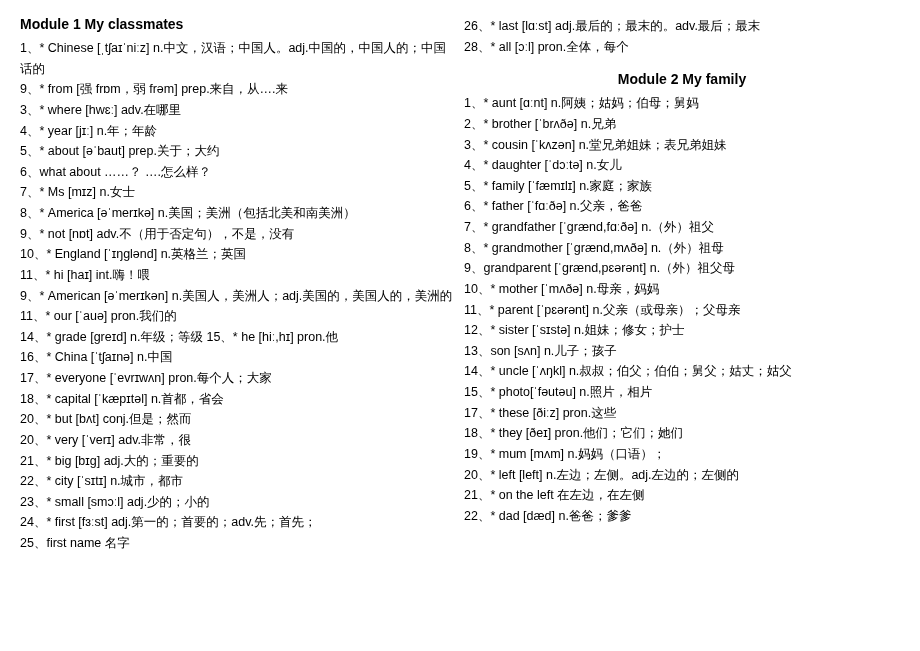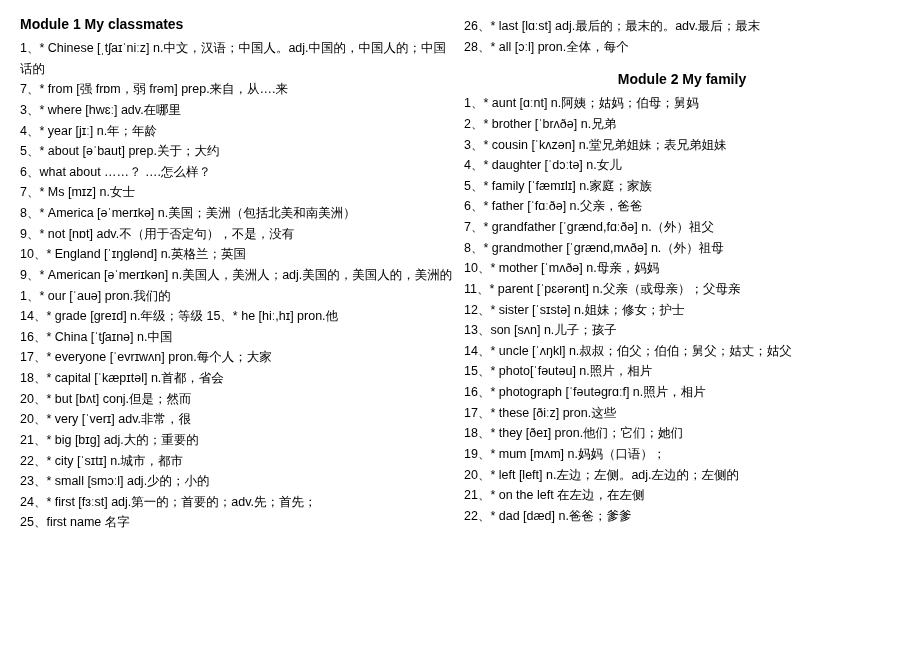--- a/index.html
+++ b/index.html
@@ -46,31 +46,32 @@
   </style>
 </head>
 <body>
 
 <div class="columns-wrapper">
 
   <div class="column">
     <div class="module-title">Module 1  My classmates</div>
     <ul class="vocab-list">
     <li>1、* Chinese [ˌtʃaɪˈniːz] n.中文，汉语；中国人。adj.中国的，中国人的；中国话的</li>
-        <li>7、* from [强 frɒm，弱 frəm] prep.来自，从….来</li>
+        <li>9、* from [强 frɒm，弱 frəm] prep.来自，从….来</li>
         <li>3、* where [hwɛː] adv.在哪里</li>
         <li>4、* year [jɪː] n.年；年龄</li>
         <li>5、* about [əˈbaut] prep.关于；大约</li>
         <li>6、what about ……？  ….怎么样？</li>
         <li>7、* Ms [mɪz] n.女士</li>
         <li>8、* America [əˈmerɪkə] n.美国；美洲（包括北美和南美洲）</li>
         <li>9、* not [nɒt] adv.不（用于否定句），不是，没有</li>
         <li>10、* England [ˈɪŋglənd] n.英格兰；英国</li>
+        <li>11、* hi [haɪ] int.嗨！喂</li>
         <li>9、* American [əˈmerɪkən] n.美国人，美洲人；adj.美国的，美国人的，美洲的</li>
-        <li>1、* our [ˈauə] pron.我们的</li>
+        <li>11、* our [ˈauə] pron.我们的</li>
         <li>14、* grade [ɡreɪd] n.年级；等级 15、* he [hiː,hɪ] pron.他</li>
         <li>16、* China [ˈtʃaɪnə] n.中国</li>
         <li>17、* everyone [ˈevrɪwʌn] pron.每个人；大家</li>
         <li>18、* capital [ˈkæpɪtəl] n.首都，省会</li>
         <li>20、* but [bʌt] conj.但是；然而</li>
         <li>20、* very [ˈverɪ] adv.非常，很</li>
         <li>21、* big [bɪg] adj.大的；重要的</li>
         <li>22、* city [ˈsɪtɪ] n.城市，都市</li>
         <li>23、* small [smɔːl] adj.少的；小的</li>
         <li>24、* first [fɜːst] adj.第一的；首要的；adv.先；首先；</li>
@@ -86,27 +87,27 @@
     <div class="module-title module-gap">Module 2  My family</div>
     <ul class="vocab-list">
     <li>1、* aunt [ɑːnt] n.阿姨；姑妈；伯母；舅妈</li>
         <li>2、* brother [ˈbrʌðə] n.兄弟</li>
         <li>3、* cousin [ˈkʌzən] n.堂兄弟姐妹；表兄弟姐妹</li>
         <li>4、* daughter [ˈdɔːtə] n.女儿</li>
         <li>5、* family [ˈfæmɪlɪ] n.家庭；家族</li>
         <li>6、* father [ˈfɑːðə] n.父亲，爸爸</li>
         <li>7、* grandfather [ˈɡrænd,fɑːðə] n.（外）祖父</li>
         <li>8、* grandmother [ˈɡrænd,mʌðə] n.（外）祖母</li>
+        <li>9、grandparent [ˈɡrænd,pɛərənt] n.（外）祖父母</li>
         <li>10、* mother [ˈmʌðə] n.母亲，妈妈</li>
         <li>11、* parent [ˈpɛərənt] n.父亲（或母亲）；父母亲</li>
         <li>12、* sister [ˈsɪstə] n.姐妹；修女；护士</li>
         <li>13、son [sʌn] n.儿子；孩子</li>
         <li>14、* uncle [ˈʌŋkl] n.叔叔；伯父；伯伯；舅父；姑丈；姑父</li>
         <li>15、* photo[ˈfəutəu] n.照片，相片</li>
-        <li>16、* photograph [ˈfəutəɡrɑːf] n.照片，相片</li>
         <li>17、* these [ðiːz] pron.这些</li>
         <li>18、* they [ðeɪ] pron.他们；它们；她们</li>
         <li>19、* mum [mʌm] n.妈妈（口语）；</li>
         <li>20、* left [left] n.左边；左侧。adj.左边的；左侧的</li>
         <li>21、* on the left 在左边，在左侧</li>
         <li>22、* dad [dæd] n.爸爸；爹爹</li>
       </ul>
   </div>
 </div>
 

